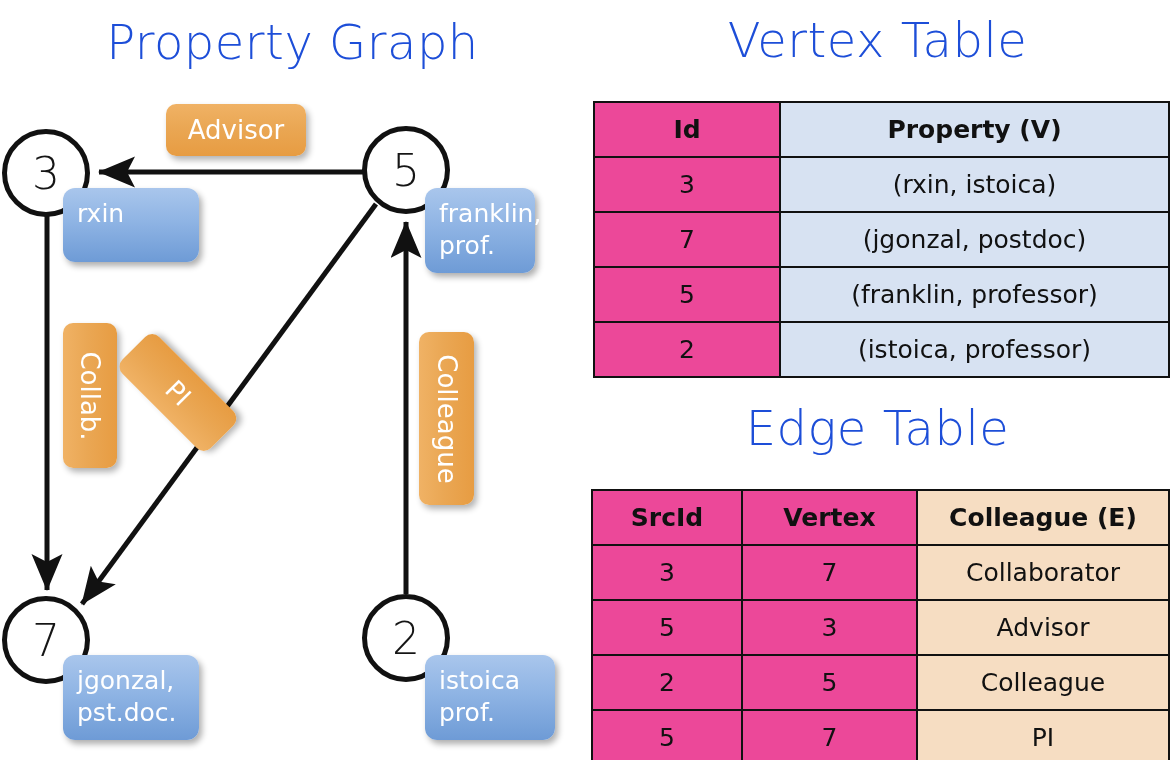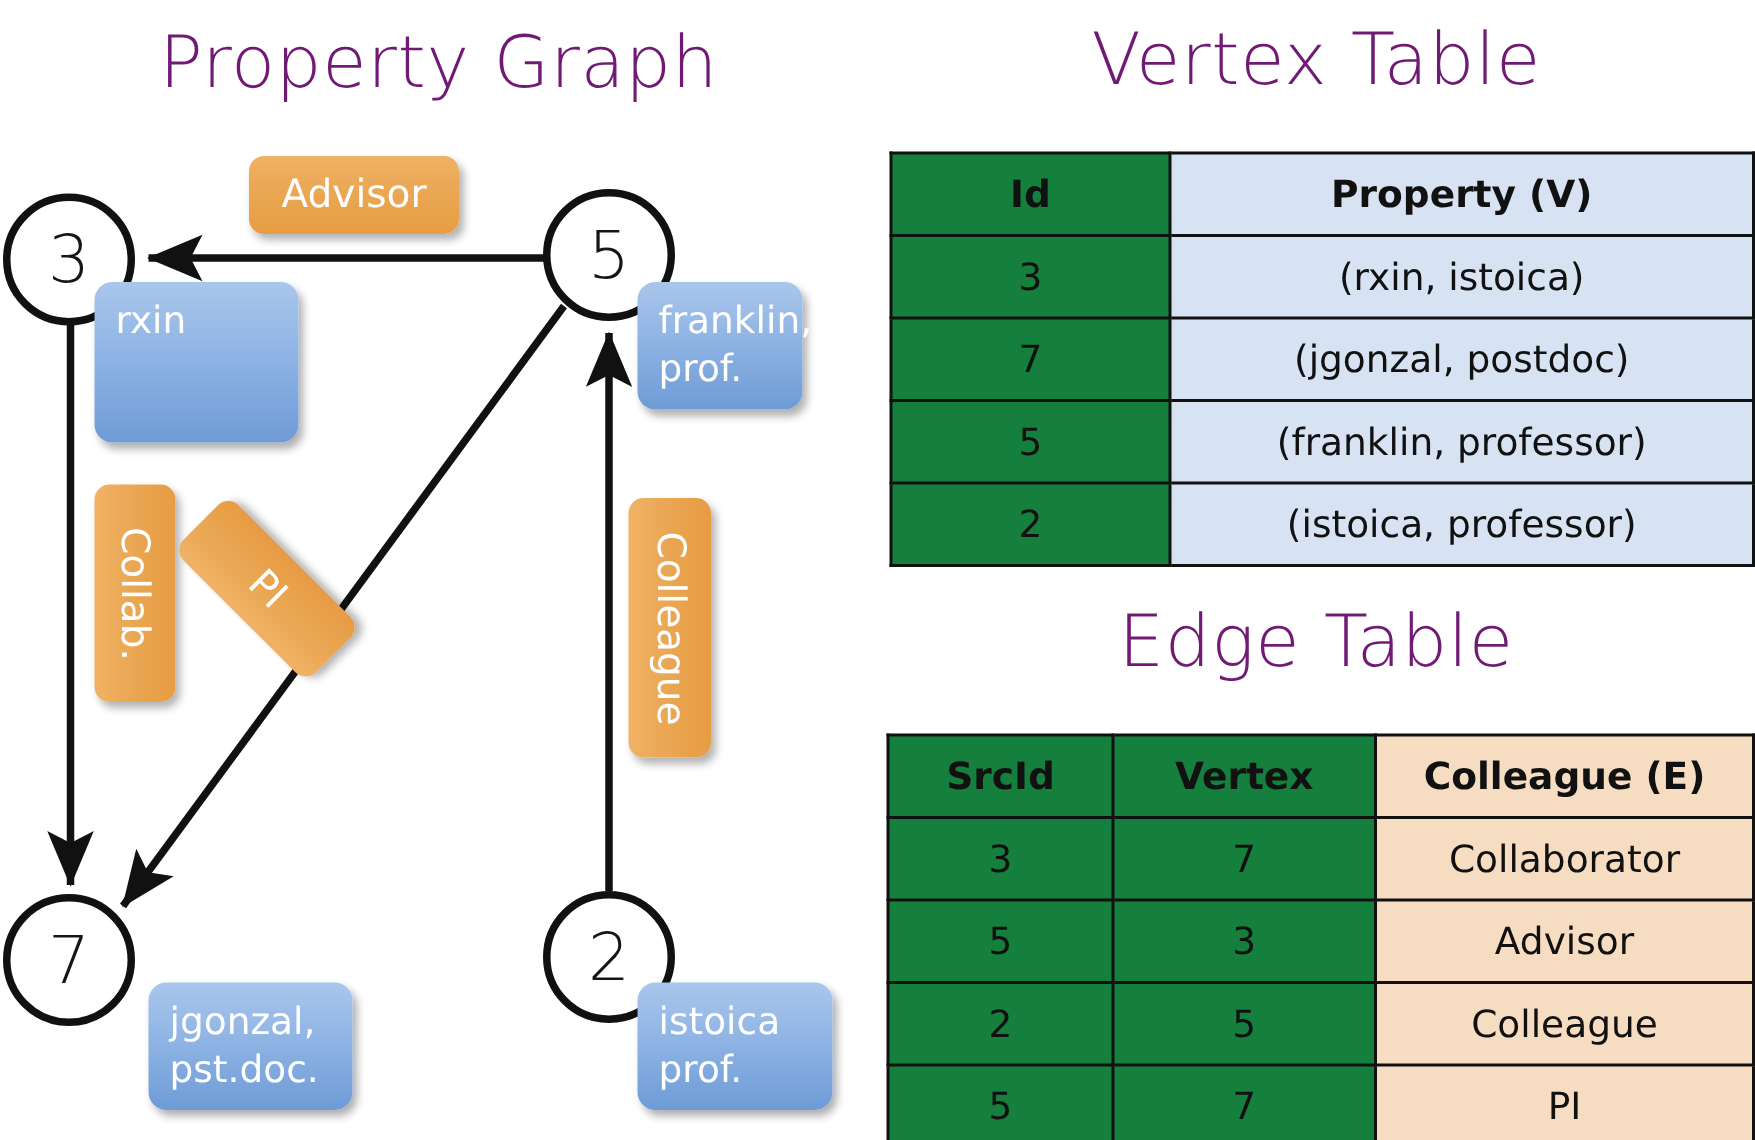--- a/index.html
+++ b/index.html
@@ -6,21 +6,21 @@
   body{
     width:1170px;height:760px;background:#ffffff;
     font-family:"Liberation Sans",sans-serif;
     color:#1a1a1a;overflow:hidden;position:relative;
   }
   .stage{position:absolute;left:0;top:0;width:1170px;height:760px;}
 
   
   .title{
     position:absolute;font-weight:300;font-size:48px;
-    letter-spacing:0.5px;color:#701a75;white-space:nowrap;
+    letter-spacing:0.5px;color:#1d4ed8;white-space:nowrap;
     font-family:"DejaVu Sans",sans-serif;
   }
   #title-graph{left:0;top:14px;width:585px;text-align:center;}
   #title-vertex{left:585px;top:12px;width:585px;text-align:center;}
   #title-edge{left:585px;top:400px;width:585px;text-align:center;}
 
   
   #graph-svg{position:absolute;left:0;top:0;width:585px;height:760px;}
 
   
@@ -63,21 +63,21 @@
   
   .tbl{position:absolute;border-collapse:collapse;table-layout:fixed;}
   .tbl td,.tbl th{
     border:2px solid #111;text-align:center;
     font-family:"DejaVu Sans",sans-serif;font-weight:400;
     color:#111;font-size:25px;padding:0;
   }
   .tbl th{font-weight:700;font-size:25px;}
   .vcell{background:#d7e2f2;}
   .ecell{background:#f6ddc2;}
-  .plain{background:#15803d;}
+  .plain{background:#ec4899;}
 </style>
 </head>
 <body>
 
 <div class="stage">
 
   <div class="title" id="title-graph">Property Graph</div>
   <div class="title" id="title-vertex">Vertex Table</div>
   <div class="title" id="title-edge">Edge Table</div>
 
@@ -127,30 +127,30 @@
   <div class="node" style="left:362px;top:126px;width:88px;height:88px;">
     <span>5</span>
   </div>
   <div class="node" style="left:2px;top:596px;width:88px;height:88px;">
     <span>7</span>
   </div>
   <div class="node" style="left:362px;top:594px;width:88px;height:88px;">
     <span>2</span>
   </div>
 
-  <div class="bluebox" style="left:63px;top:188px;width:136px;height:107px;">
+  <div class="bluebox" style="left:63px;top:188px;width:136px;height:74px;">
     <span>rxin</span>
   </div>
 
   <div class="bluebox" style="left:425px;top:188px;width:110px;height:85px;">
     <span>franklin,</span>
     <span>prof.</span>
   </div>
 
-  <div class="bluebox" style="left:63px;top:655px;width:136px;height:85px;margin-left:36px;">
+  <div class="bluebox" style="left:63px;top:655px;width:136px;height:85px;">
     <span>jgonzal,</span>
     <span>pst.doc.</span>
   </div>
 
   <div class="bluebox" style="left:425px;top:655px;width:130px;height:85px;">
     <span>istoica</span>
     <span>prof.</span>
   </div>
 
   <table class="tbl" style="left:593px;top:101px;width:575px;">

